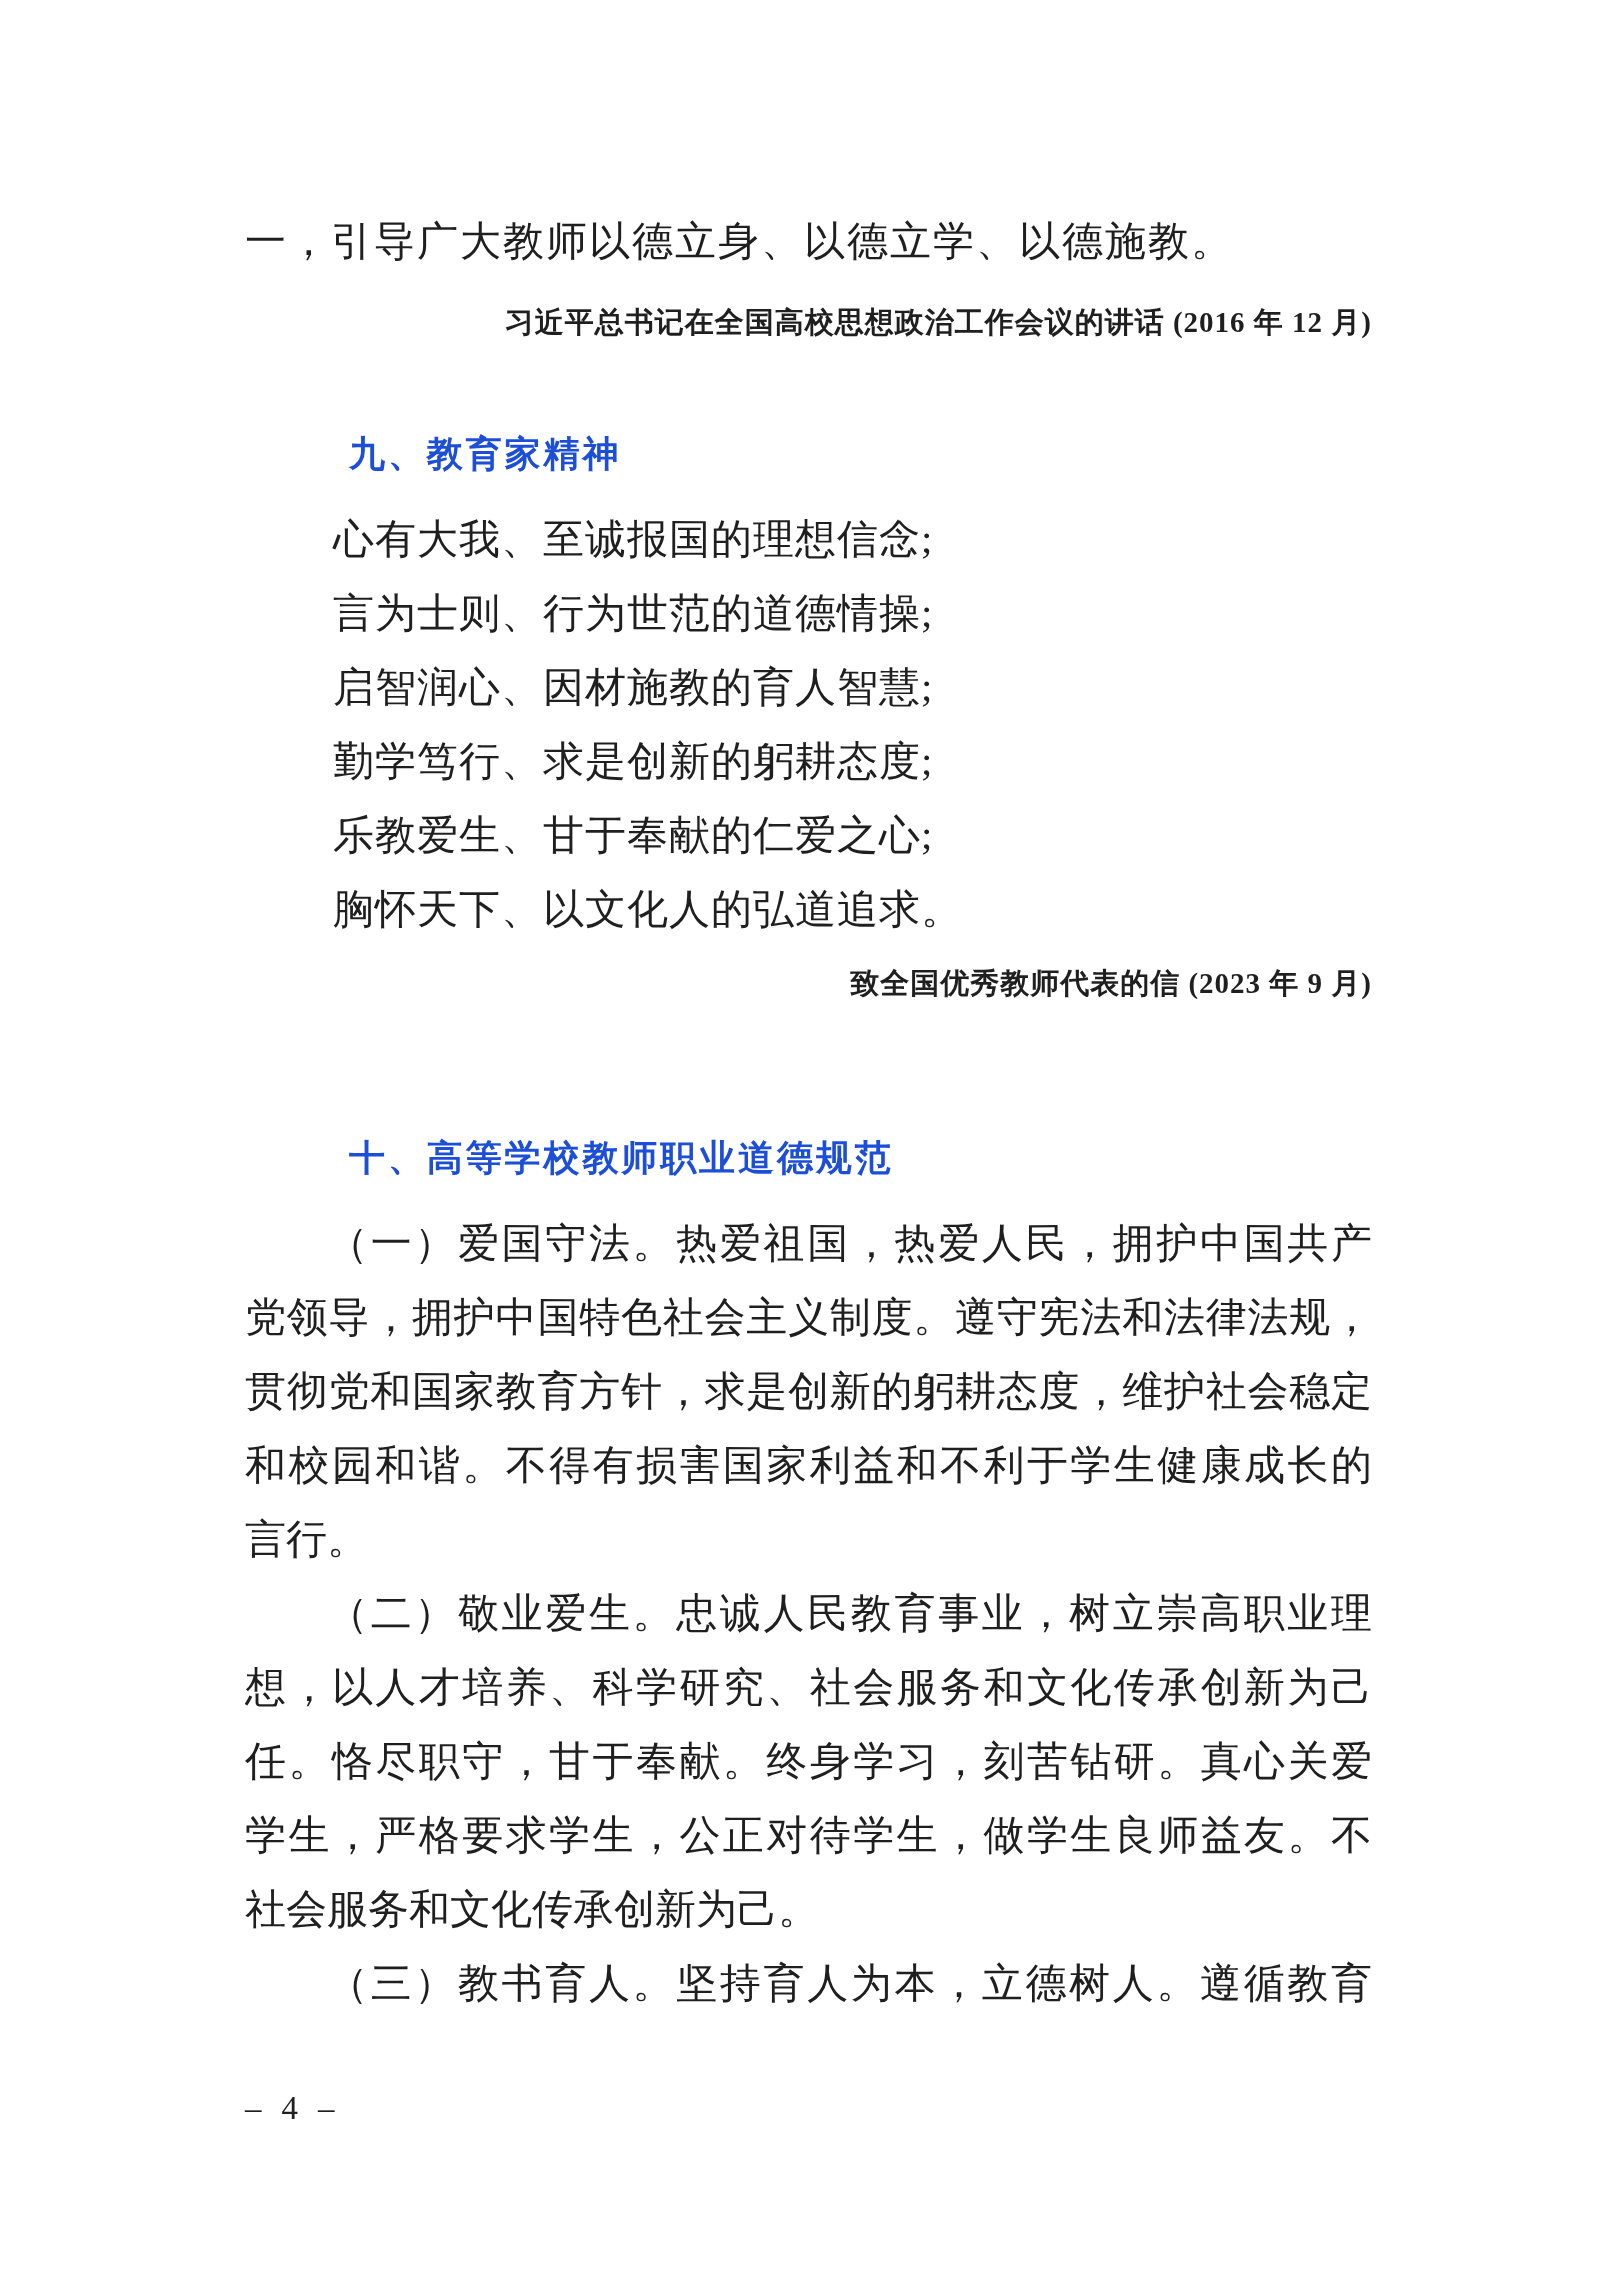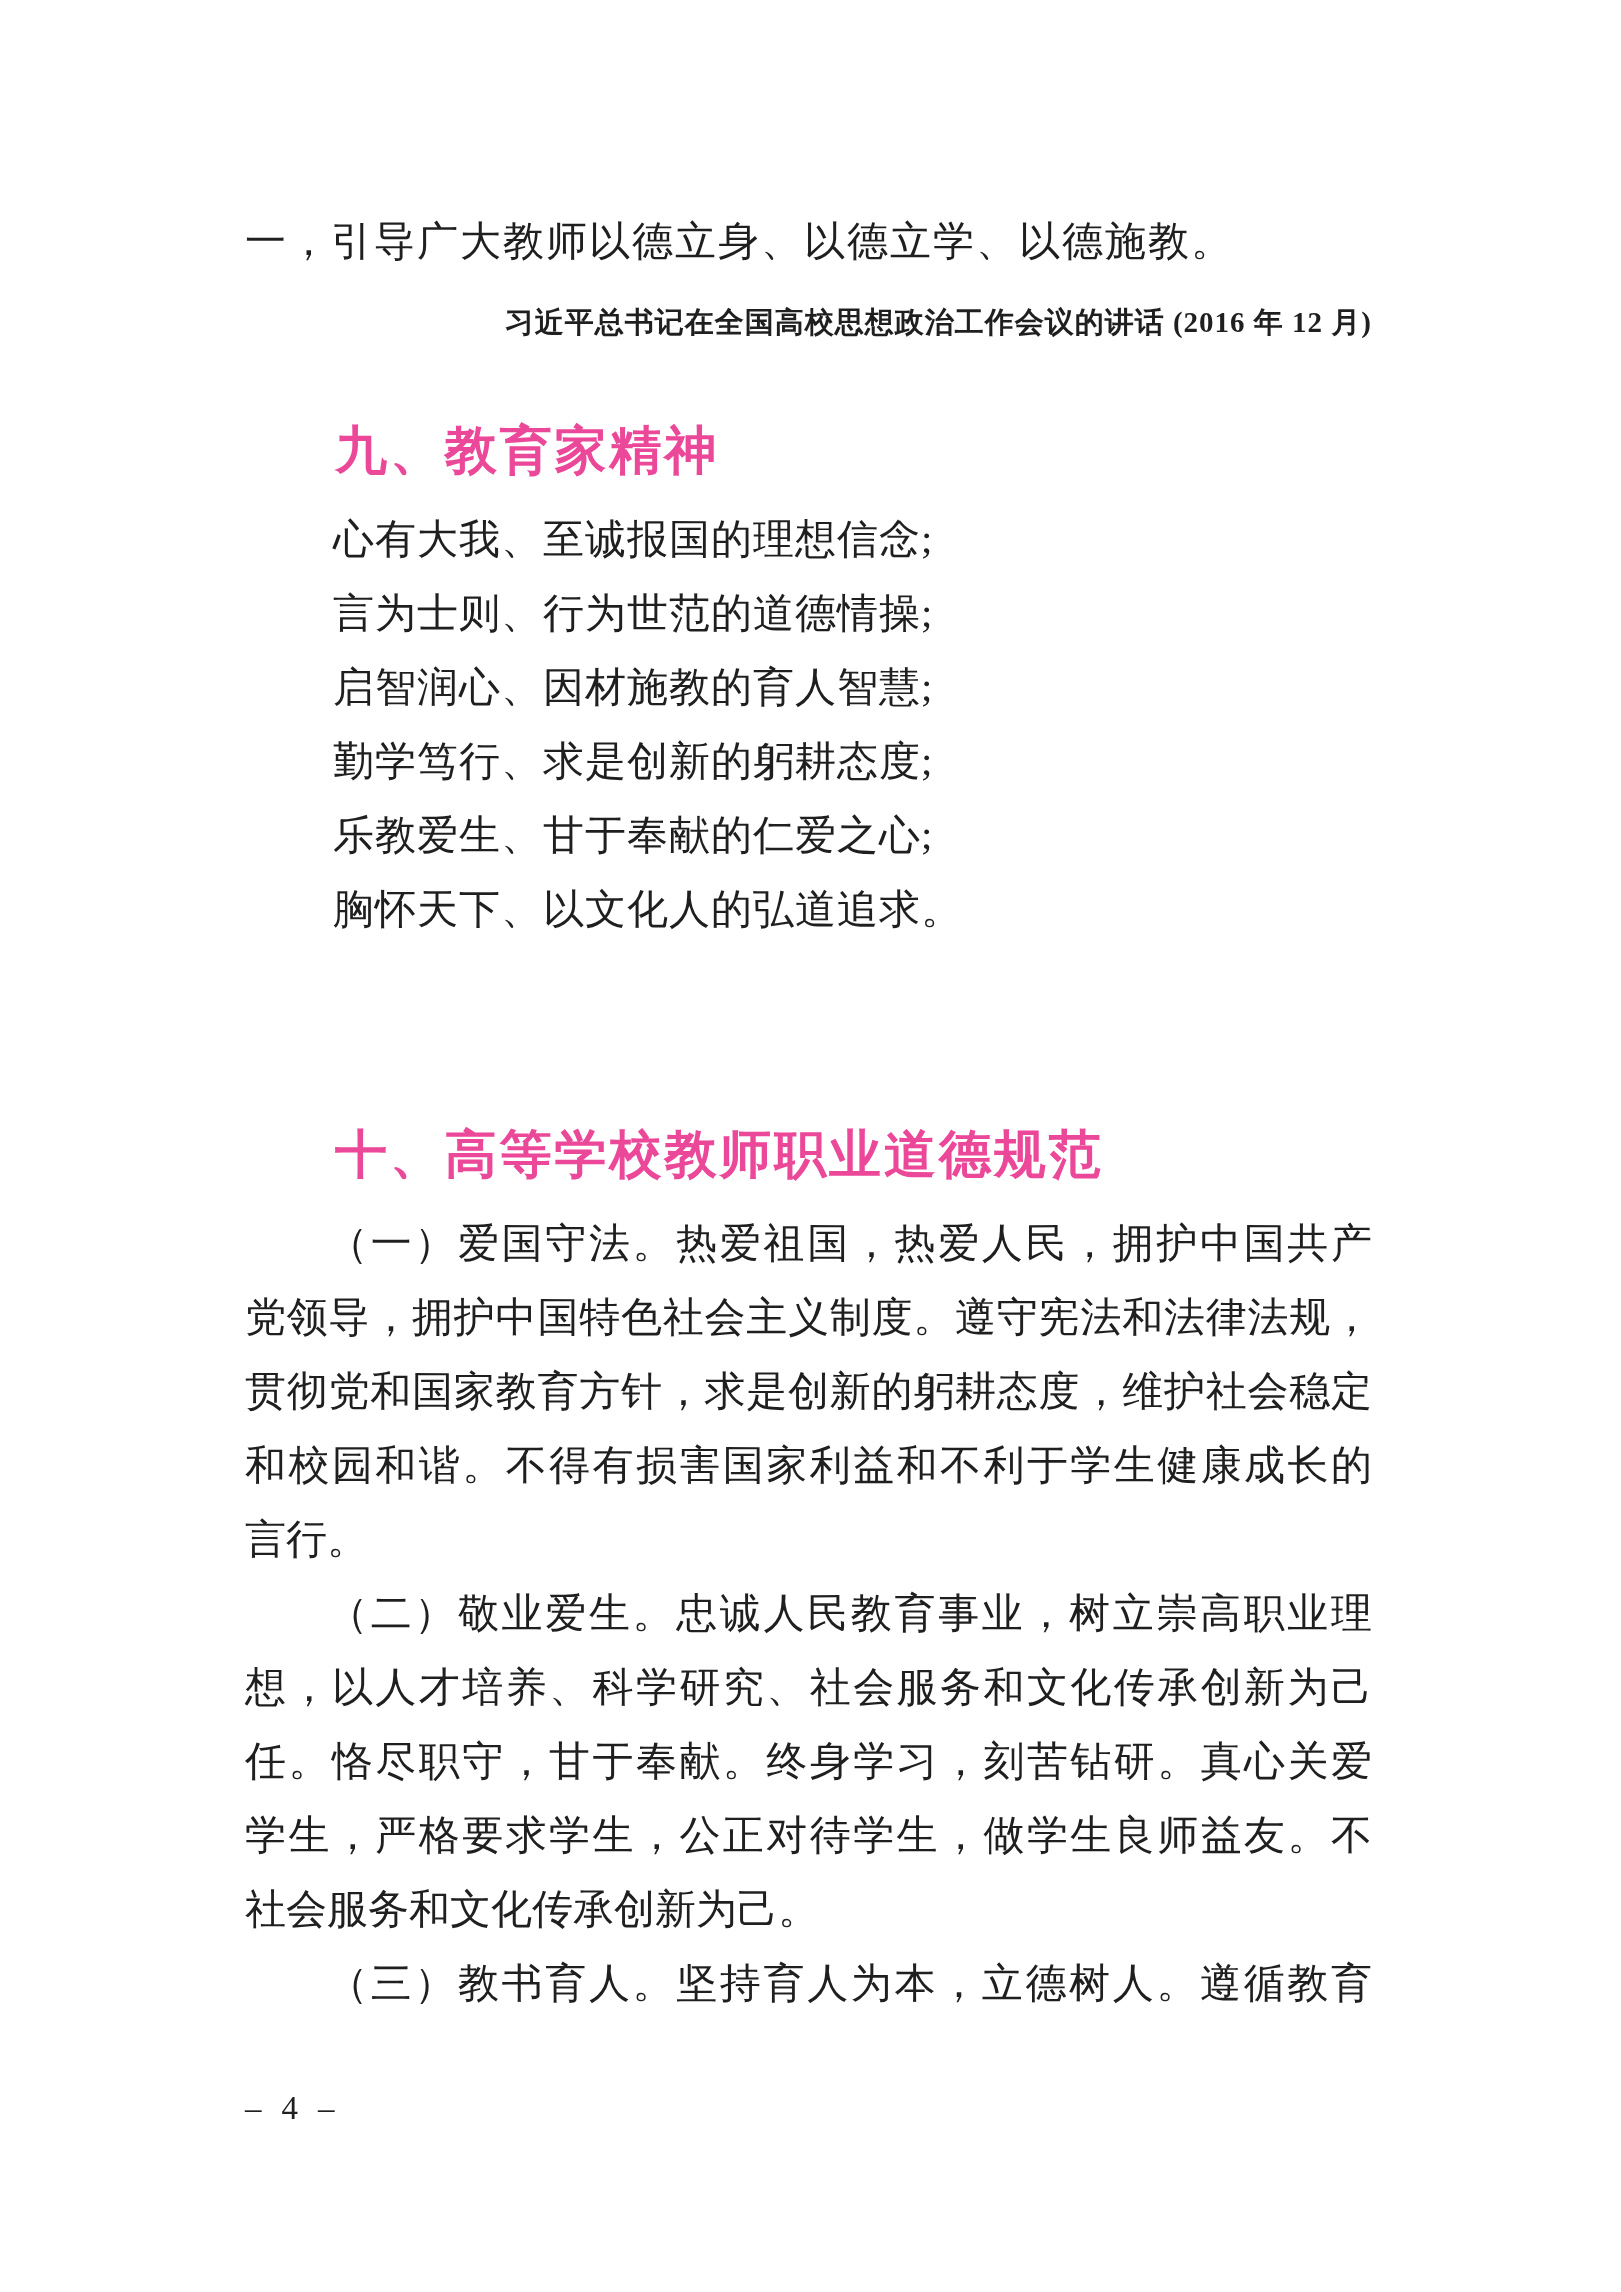--- a/index.html
+++ b/index.html
@@ -37,27 +37,27 @@
     letter-spacing: 1px;
     white-space: nowrap;
     text-align: right;
   }
   .attribution-1 { top: 303px; }
   .attribution-2 { top: 964px; }
   
   .section-heading {
     position: absolute;
     left: 333px;
-    margin: 2px;
+    margin: 16px;
     font-family: "Liberation Sans", "DejaVu Sans", sans-serif;
     font-weight: 700;
-    font-size: 52px;
+    font-size: 36px;
     letter-spacing: 2.9px;
     white-space: nowrap;
-    color: #ec4899;
+    color: #1d4ed8;
   }
   .heading-9  { top: 414px; }
   .heading-10 { top: 1118px; }
   
   .poem {
     position: absolute;
     left: 333px;
     top: 502px;
     font-size: 41px;
     line-height: 74px;
@@ -109,20 +109,21 @@
 
   <div class="poem">
     <div class="poem-line">心有大我、至诚报国的理想信念;</div>
     <div class="poem-line">言为士则、行为世范的道德情操;</div>
     <div class="poem-line">启智润心、因材施教的育人智慧;</div>
     <div class="poem-line">勤学笃行、求是创新的躬耕态度;</div>
     <div class="poem-line">乐教爱生、甘于奉献的仁爱之心;</div>
     <div class="poem-line">胸怀天下、以文化人的弘道追求。</div>
   </div>
 
+  <div class="attribution attribution-2">致全国优秀教师代表的信 (2023 年 9 月)</div>
 
   <h2 class="section-heading heading-10">十、高等学校教师职业道德规范</h2>
 
   <div class="body-text">
     <div class="body-line just indent">（一）爱国守法。热爱祖国，热爱人民，拥护中国共产</div>
     <div class="body-line just">党领导，拥护中国特色社会主义制度。遵守宪法和法律法规，</div>
     <div class="body-line just">贯彻党和国家教育方针，求是创新的躬耕态度，维护社会稳定</div>
     <div class="body-line just">和校园和谐。不得有损害国家利益和不利于学生健康成长的</div>
     <div class="body-line">言行。</div>
     <div class="body-line just indent">（二）敬业爱生。忠诚人民教育事业，树立崇高职业理</div>

